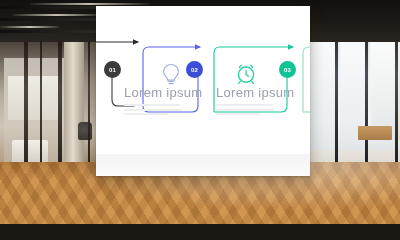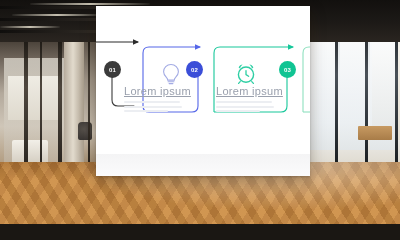--- a/index.html
+++ b/index.html
@@ -137,21 +137,21 @@
     font-size:6px; font-weight:700; color:#fff; letter-spacing:.2px;
     z-index:6;
   }
   .badge.b1 { background:#3b3b3b; left:8px;  top:55px; }
   .badge.b2 { background:#3b4ed8; left:90px; top:55px; }
   .badge.b3 { background:#10c493; left:183px;top:55px; }
 
   
   .card-text { position:absolute; z-index:4; }
   .card-title {
-    font-size:11px; color:#9aa0ad; letter-spacing:.3px; white-space:nowrap;text-decoration:underline;
+    font-size:13px; color:#9aa0ad; letter-spacing:.3px; white-space:nowrap;
   }
   .lines { margin-top:4px; }
   .ln {
     height:2px; border-radius:1px; background:#eceef2; margin-bottom:2.5px;
   }
   .ln.w1 { width:56px; } .ln.w2 { width:58px; } .ln.w3 { width:44px; }
 
   .icon-slot { position:absolute; z-index:4; }
 </style>
 </head>

